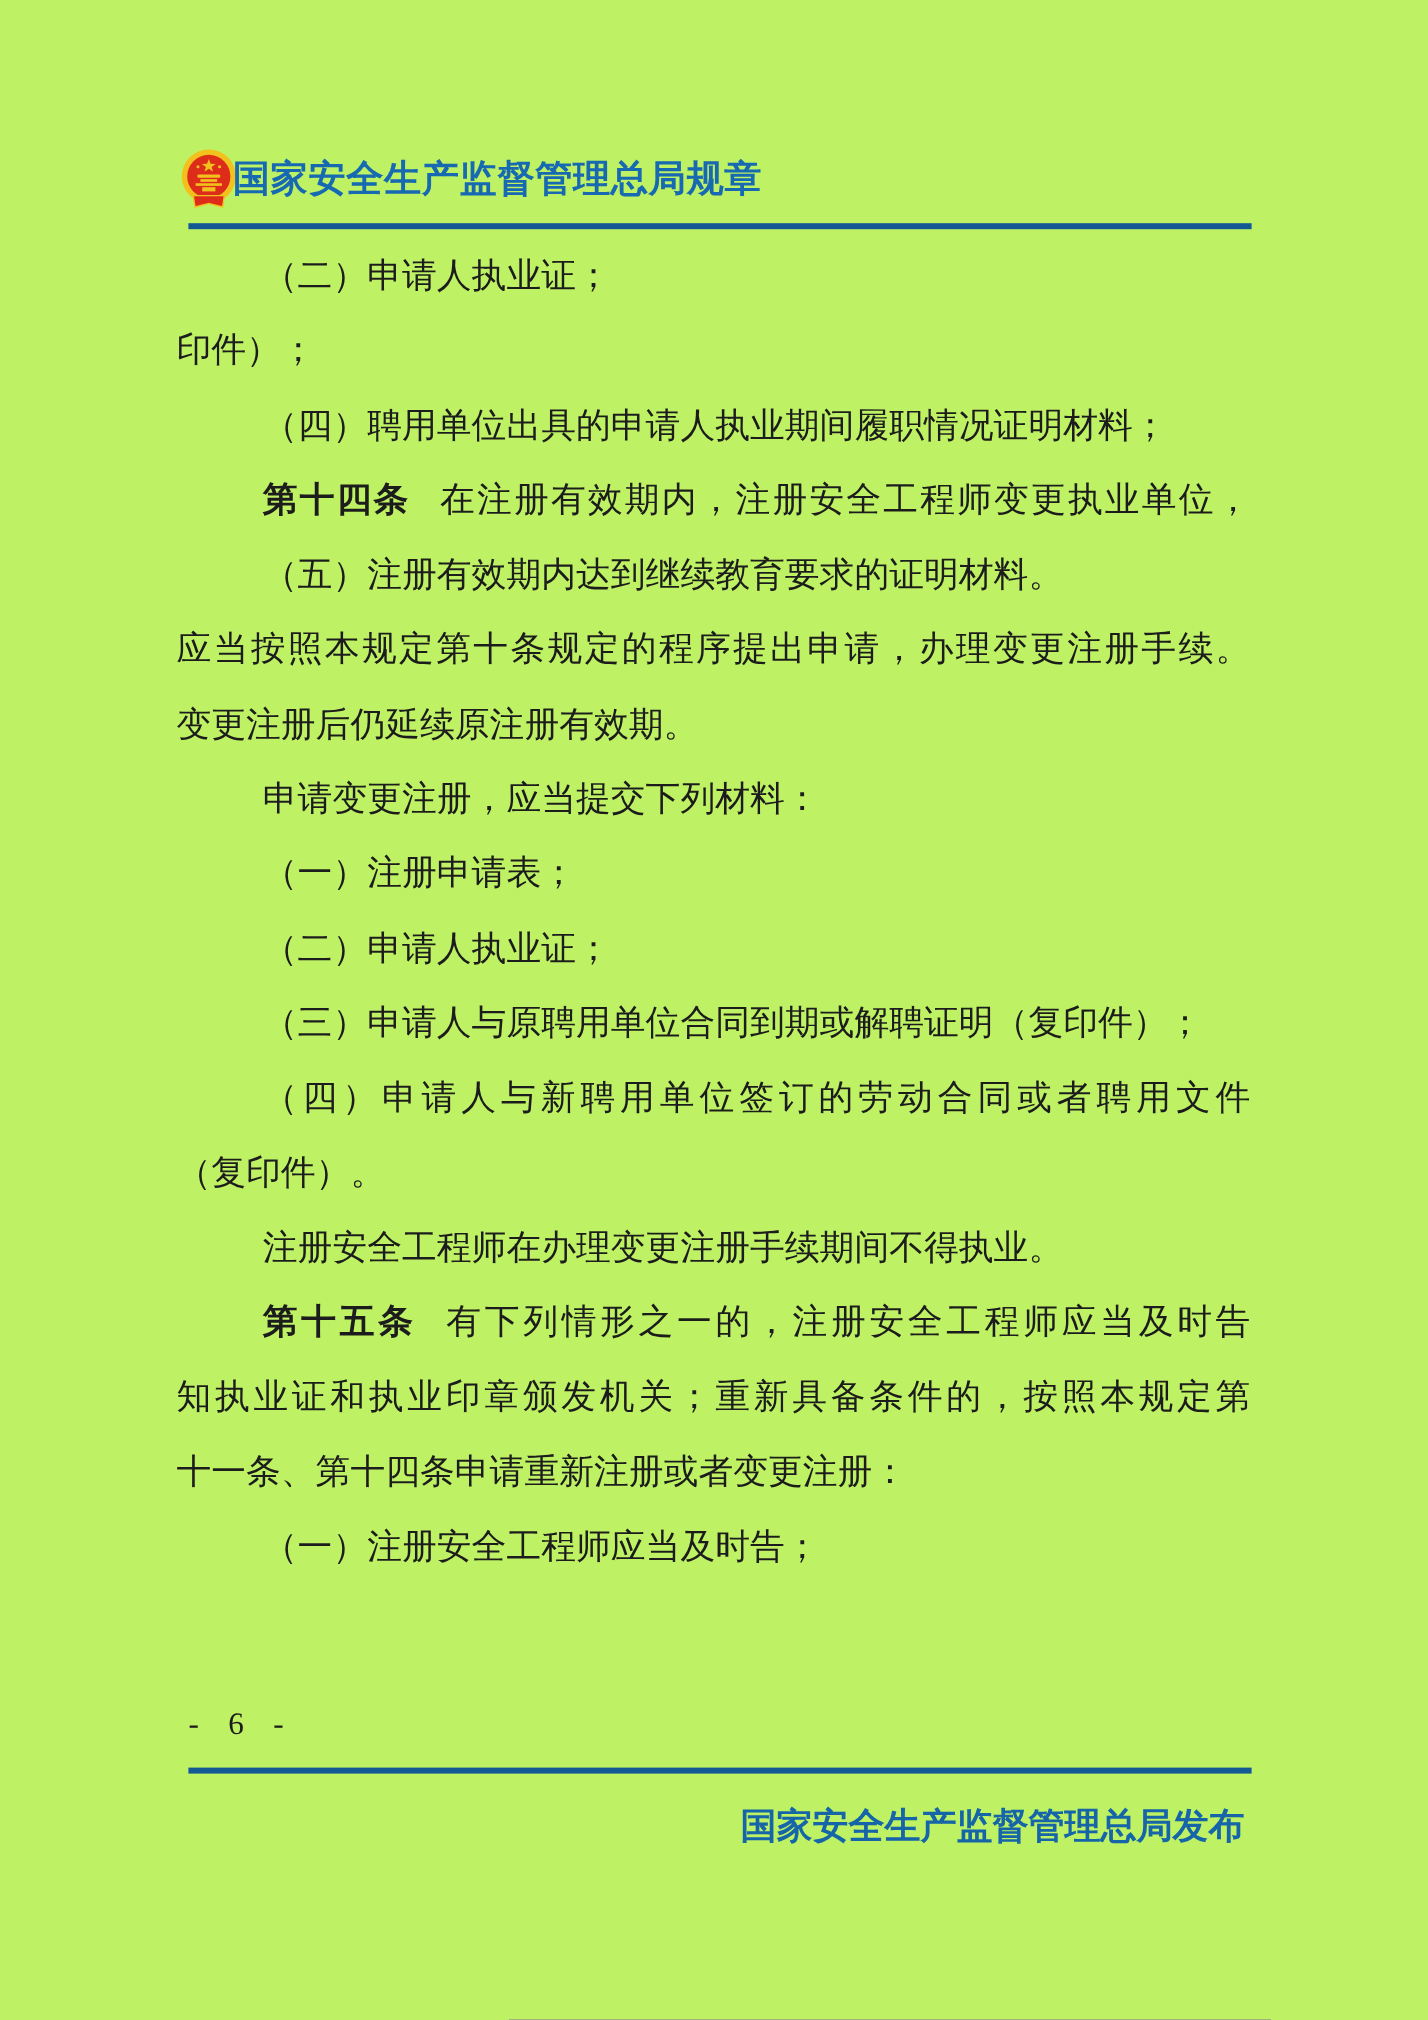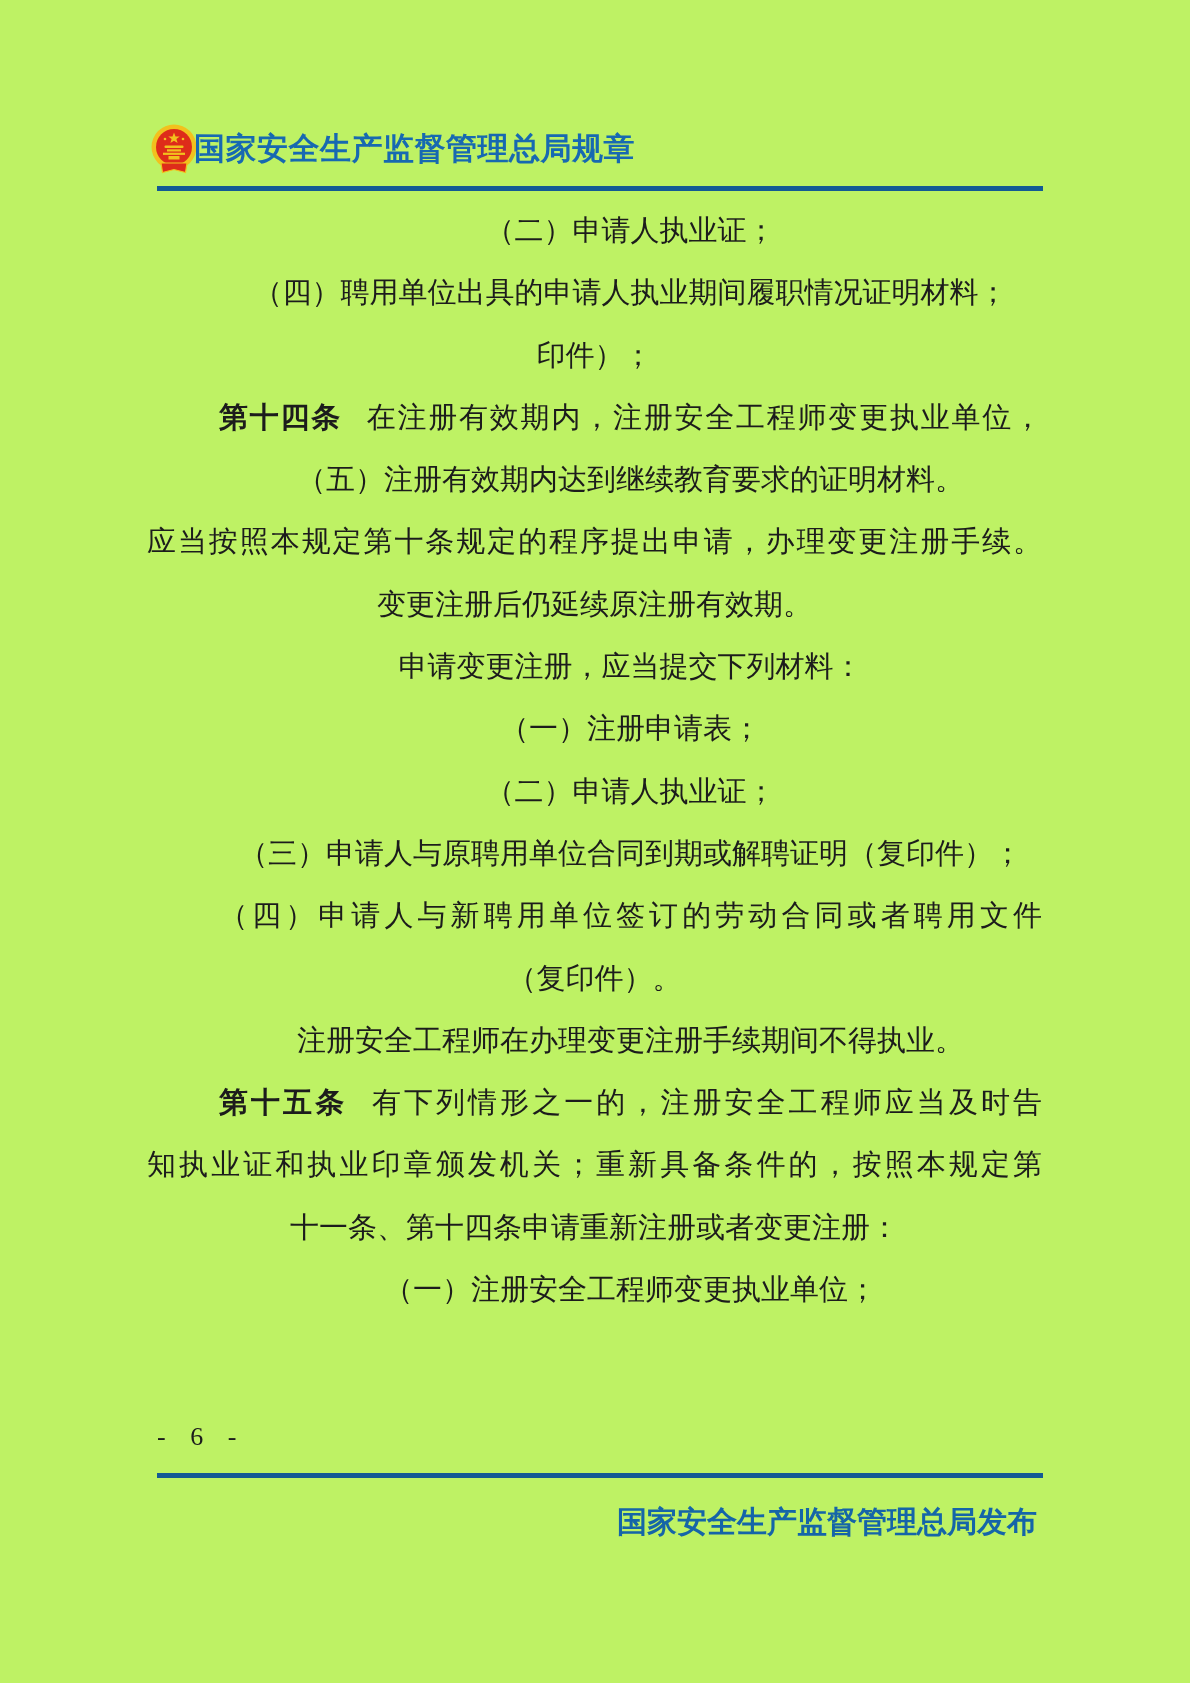--- a/index.html
+++ b/index.html
@@ -48,21 +48,21 @@
     left: 147px;
     top: 199px;
     width: 895px;
     color: var(--text_black, #1c1c1c);
     font-size: 29px;
   }
   .line {
     line-height: 62.3px;
     height: 62.3px;
     white-space: nowrap;
-    text-align: center;
+    text-align: left;
   }
   .line.fill {
     white-space: normal;
     text-align: justify;
     text-align-last: justify;
   }
   .line.first { text-indent: 72px; }
   .lead {
     font-weight: bold;
     font-family: "Liberation Sans", sans-serif;
@@ -113,36 +113,36 @@
     <rect x="13" y="28.7" width="22" height="2.2" fill="var(--emblem_gold, #f2c11d)"></rect>
     <rect x="18.5" y="32" width="11" height="3.5" fill="var(--emblem_gold, #f2c11d)"></rect>
     <polygon points="11,39 37,39 35.5,48.5 24,45.5 12.5,48.5" fill="var(--emblem_red, #de2c1a)" stroke="var(--emblem_gold, #f2c11d)" stroke-width="1.2"></polygon>
   </svg>
 
   <div class="htitle">国家安全生产监督管理总局规章</div>
   <div class="hrule"></div>
 
   <main class="docbody">
       <div class="line first">（二）申请人执业证；</div>
+      <div class="line">印件）；</div>
       <div class="line first">（四）聘用单位出具的申请人执业期间履职情况证明材料；</div>
-      <div class="line">印件）；</div>
       <div class="line first fill"><b class="lead">第十四条</b>在注册有效期内，注册安全工程师变更执业单位，</div>
       <div class="line first">（五）注册有效期内达到继续教育要求的证明材料。</div>
       <div class="line fill">应当按照本规定第十条规定的程序提出申请，办理变更注册手续。</div>
       <div class="line">变更注册后仍延续原注册有效期。</div>
       <div class="line first">申请变更注册，应当提交下列材料：</div>
       <div class="line first">（一）注册申请表；</div>
       <div class="line first">（二）申请人执业证；</div>
       <div class="line first">（三）申请人与原聘用单位合同到期或解聘证明（复印件）；</div>
       <div class="line first fill">（四）申请人与新聘用单位签订的劳动合同或者聘用文件</div>
       <div class="line">（复印件）。</div>
       <div class="line first">注册安全工程师在办理变更注册手续期间不得执业。</div>
       <div class="line first fill"><b class="lead">第十五条</b>有下列情形之一的，注册安全工程师应当及时告</div>
       <div class="line fill">知执业证和执业印章颁发机关；重新具备条件的，按照本规定第</div>
       <div class="line">十一条、第十四条申请重新注册或者变更注册：</div>
-      <div class="line first">（一）注册安全工程师变更执业单位；</div>
+      <div class="line first">（一）注册安全工程师应当及时告；</div>
     </main>
 
   <div class="pagenum">- 6 -</div>
   <div class="frule"></div>
   <div class="publisher">国家安全生产监督管理总局发布</div>
 
 </div>
 
 </body></html>

